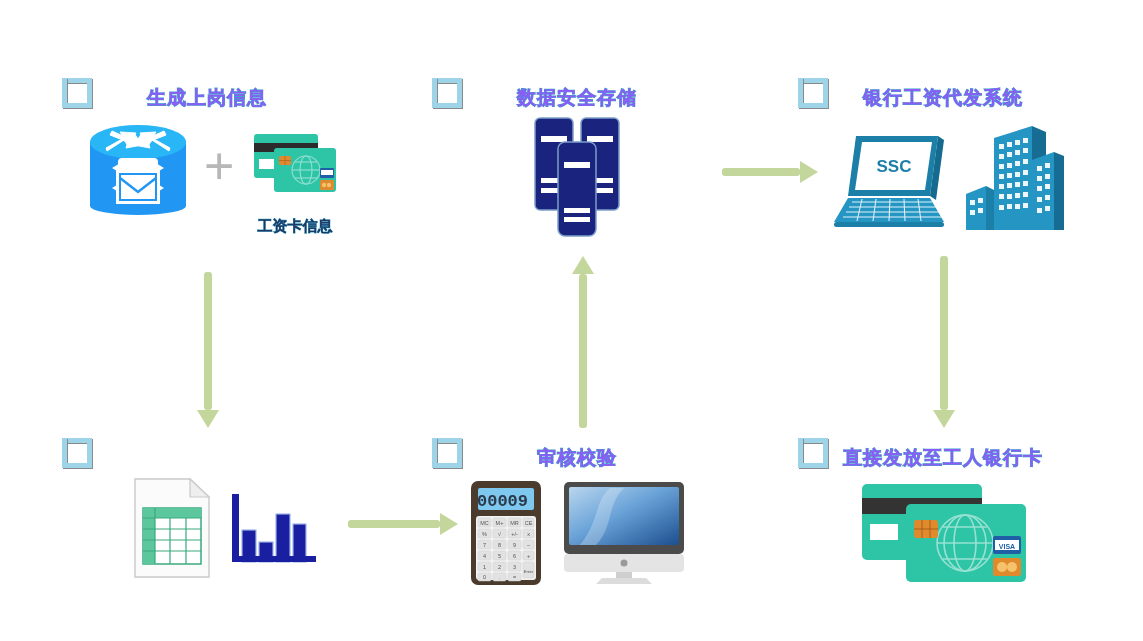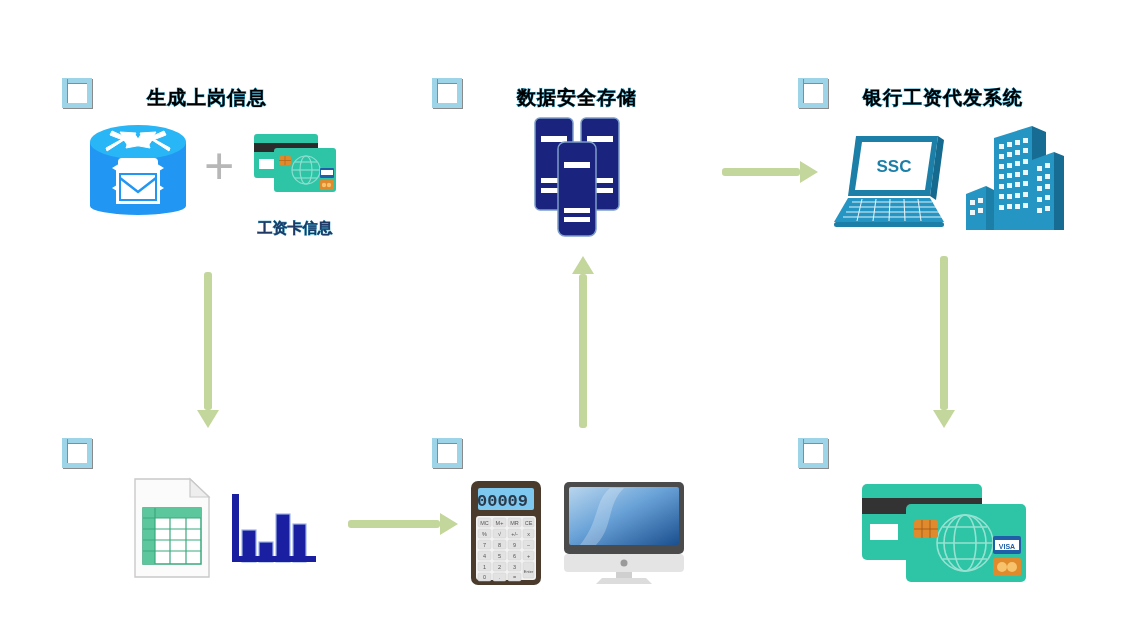--- a/index.html
+++ b/index.html
@@ -7,21 +7,21 @@
     width:1143px;height:641px;overflow:hidden;
     font-family:"Liberation Sans","DejaVu Sans",sans-serif;
     position:relative;
   }
   #stage{position:absolute;left:0;top:0;width:1143px;height:641px;}
 
   
   .cell{position:absolute;}
   .cell-title{
     position:absolute;left:0;right:0;top:0;text-align:center;
-    font-size:19px;font-weight:bold;color:#000000;
+    font-size:19px;font-weight:bold;color:#8b5cf6;
     letter-spacing:1px;white-space:nowrap;
     -webkit-text-stroke:0.9px #3aa6c8;
     paint-order:stroke fill;
   }
 
   
   .brk{position:absolute;width:30px;height:30px;}
   .brk i{position:absolute;background:#9dd4e8;box-shadow:1px 1px 0 #8a8a8a;display:block;}
   .brk .h{height:5px;width:30px;}
   .brk .v{width:5px;height:30px;}
@@ -132,21 +132,21 @@
             <line x1="35" y1="26" x2="35" y2="35"></line>
         </g>
         <rect x="70" y="38" width="14" height="10" rx="1" fill="#1f5fa8"></rect>
         <rect x="71" y="40" width="12" height="5" fill="#ffffff"></rect>
         <rect x="70" y="50" width="14" height="10" rx="1" fill="#e08a2e"></rect>
         <circle cx="74" cy="55" r="2.2" fill="#f6c26b"></circle>
           <circle cx="79" cy="55" r="2.2" fill="#f6c26b"></circle>
       </svg>
     </div>
 
-    <div class="caption" style="left:168px;top:140px;width:130px;">工资卡信息</div>
+    <div class="caption" style="left:168px;top:140px;width:130px;font-family:Liberation Mono, monospace;">工资卡信息</div>
   </div>
 
   <div class="cell" style="left:432px;top:78px;width:290px;height:175px;">
     <div class="brk tl">
         <i class="h"></i>
         <i class="v"></i>
       </div>
     <div class="brk tr">
         <i class="h"></i>
         <i class="v"></i>
@@ -346,20 +346,21 @@
         <i class="v"></i>
       </div>
     <div class="brk bl">
         <i class="h"></i>
         <i class="v"></i>
       </div>
     <div class="brk br">
         <i class="h"></i>
         <i class="v"></i>
       </div>
+    <div class="cell-title" style="top:7px;">审核校验</div>
 
     <div class="iconwrap" style="left:38px;top:42px;width:72px;height:106px;">
       <svg viewBox="0 0 72 106" width="72" height="106">
         <rect x="1" y="1" width="70" height="104" rx="7" fill="#4a3b2c"></rect>
         <rect x="8" y="8" width="56" height="22" rx="2" fill="#7ec8ef"></rect>
         <text x="58" y="26" font-family="Liberation Mono, monospace" font-size="17" font-weight="bold" fill="#2a3a4a" text-anchor="end">00009</text>
         <rect x="6" y="36" width="60" height="64" rx="3" fill="#f2f2f2"></rect>
         <g fill="#e2e2e2" stroke="#cfcfcf" stroke-width="0.5">
           <rect x="8" y="38" width="13" height="9" rx="1.5"></rect>
             <rect x="23" y="38" width="13" height="9" rx="1.5"></rect>
@@ -444,20 +445,21 @@
         <i class="v"></i>
       </div>
     <div class="brk bl">
         <i class="h"></i>
         <i class="v"></i>
       </div>
     <div class="brk br">
         <i class="h"></i>
         <i class="v"></i>
       </div>
+    <div class="cell-title" style="top:7px;">直接发放至工人银行卡</div>
 
     <div class="iconwrap" style="left:62px;top:42px;width:168px;height:104px;">
       <svg viewBox="0 0 168 104" width="168" height="104">
         <rect x="2" y="4" width="120" height="76" rx="5" fill="#2ec4a6"></rect>
         <rect x="2" y="18" width="120" height="16" fill="#333333"></rect>
         <rect x="10" y="44" width="28" height="16" fill="#ffffff"></rect>
         <rect x="46" y="24" width="120" height="78" rx="5" fill="#2ec4a6"></rect>
         <g opacity="0.5" fill="none" stroke="#ffffff" stroke-width="1.6">
           <circle cx="105" cy="63" r="28"></circle>
           <ellipse cx="105" cy="63" rx="11" ry="28"></ellipse>

